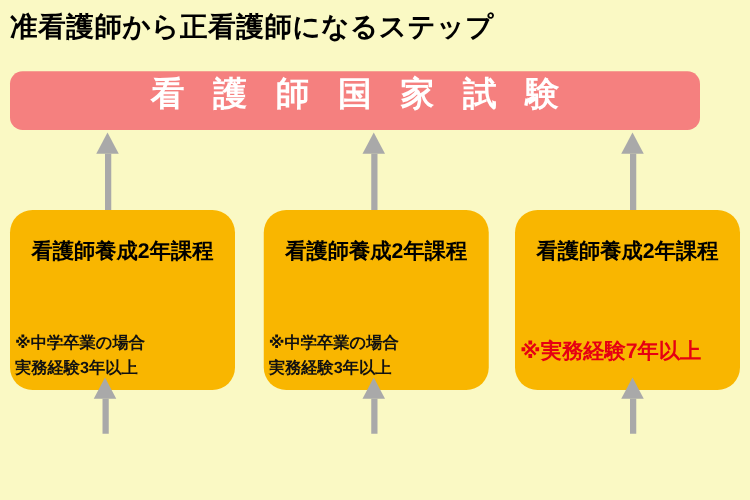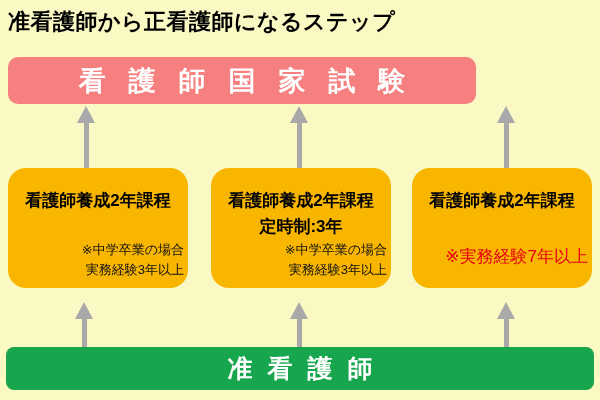--- a/index.html
+++ b/index.html
@@ -15,61 +15,61 @@
   }
   .title {
     position: absolute; left: 8px; top: 7px;
     font-size: 22px; font-weight: bold; color: #000;
     letter-spacing: 0.5px;
     white-space: nowrap;
     font-family: Liberation Serif, serif;
   }
   .exam-bar {
     position: absolute; left: 8px; top: 57px;
-    width: 468px; height: 47px;
+    width: 552px; height: 47px;
     background: var(--pink, #F5807F);
     border-radius: 10px;
-    display: flex; align-items: center; justify-content: center;
+    display: flex; justify-content: center;
   }
   .exam-bar .bar-text {
     color: #fff; font-weight: bold; font-size: 27px;
     letter-spacing: 0.85em; margin-right: -0.85em;
     white-space: nowrap;
   }
   .license-bar {
     position: absolute; left: 6px; top: 347px;
     width: 588px; height: 43px;
     background: var(--green, #17A64D);
     border-radius: 8px;
     display: flex; align-items: center; justify-content: center;
   }
   .license-bar .bar-text {
     color: #fff; font-weight: bold; font-size: 25px;
     letter-spacing: 0.6em; margin-right: -0.6em;
     white-space: nowrap;
   }
   .box {
     position: absolute; top: 168px;
-    width: 180px; height: 120px;
+    width: 180px; height: 144px;
     background: var(--orange, #F9B600);
     border-radius: 18px;
     display: flex; flex-direction: column; justify-content: space-between;
     box-sizing: border-box;
     padding: 20px 4px 8px 4px;
   }
   .box1 { left: 8px; }
   .box2 { left: 211px; }
   .box3 { left: 412px; }
   .box-head {
     font-weight: bold; font-size: 17px; line-height: 26px;
     text-align: center; color: #000; white-space: nowrap;
   }
   .box-note {
-    font-weight: normal; font-size: 13px; line-height: 20px;
-    text-align: right; color: #111;
+    font-weight: bold; font-size: 13px; line-height: 20px;
+    text-align: left; color: #111;
   }
   .box3 .box-note {
     font-size: 17px; line-height: 22px;
     color: var(--note-red, #E60012);
     margin-bottom: 12px;
     white-space: nowrap;
   }
   .arrow {
     position: absolute; width: 18px;
     display: flex; flex-direction: column; align-items: center;
@@ -118,21 +118,20 @@
     </div>
     <div class="box-note">
       <div>※中学卒業の場合</div>
       <div>実務経験3年以上</div>
     </div>
   </div>
 
   <div class="box box2">
     <div class="box-head">
       <div>看護師養成2年課程</div>
-      <div>定時制:3年</div>
     </div>
     <div class="box-note">
       <div>※中学卒業の場合</div>
       <div>実務経験3年以上</div>
     </div>
   </div>
 
   <div class="box box3">
     <div class="box-head">
       <div>看護師養成2年課程</div>
@@ -148,17 +147,14 @@
   </div>
   <div class="arrow a-bot-2">
     <div class="arrow-head"></div>
     <div class="arrow-shaft"></div>
   </div>
   <div class="arrow a-bot-3">
     <div class="arrow-head"></div>
     <div class="arrow-shaft"></div>
   </div>
 
-  <div class="license-bar">
-    <span class="bar-text">准看護師</span>
-  </div>
 
 </div>
 
 </body></html>

